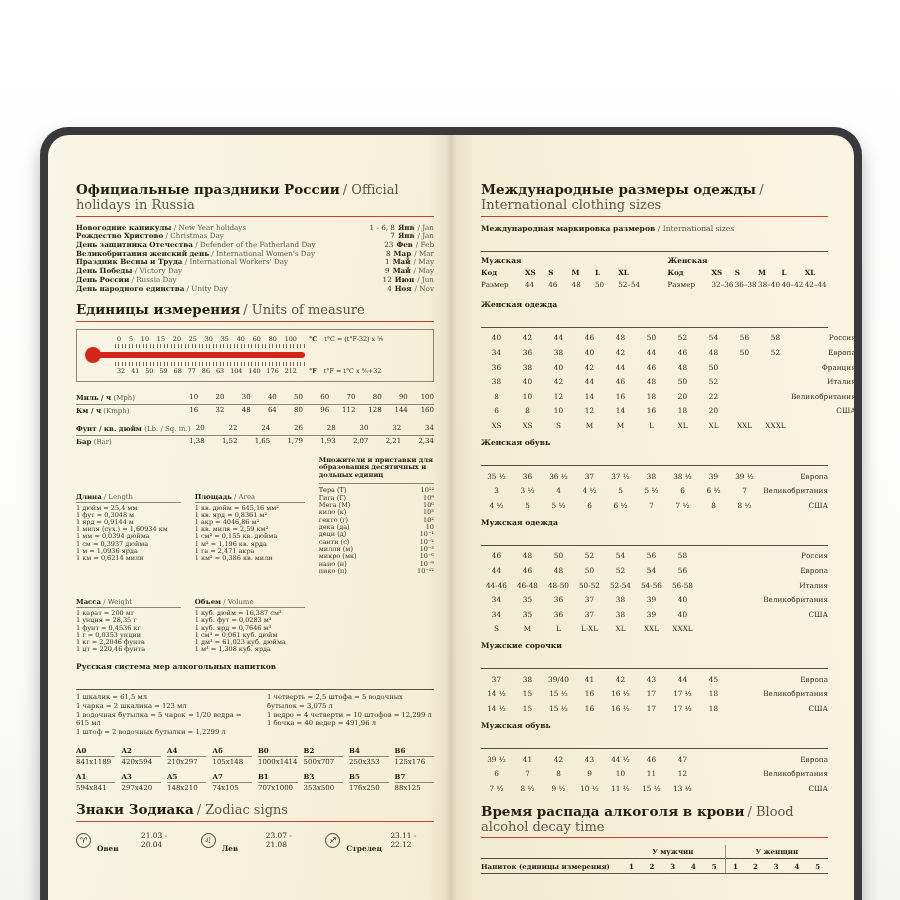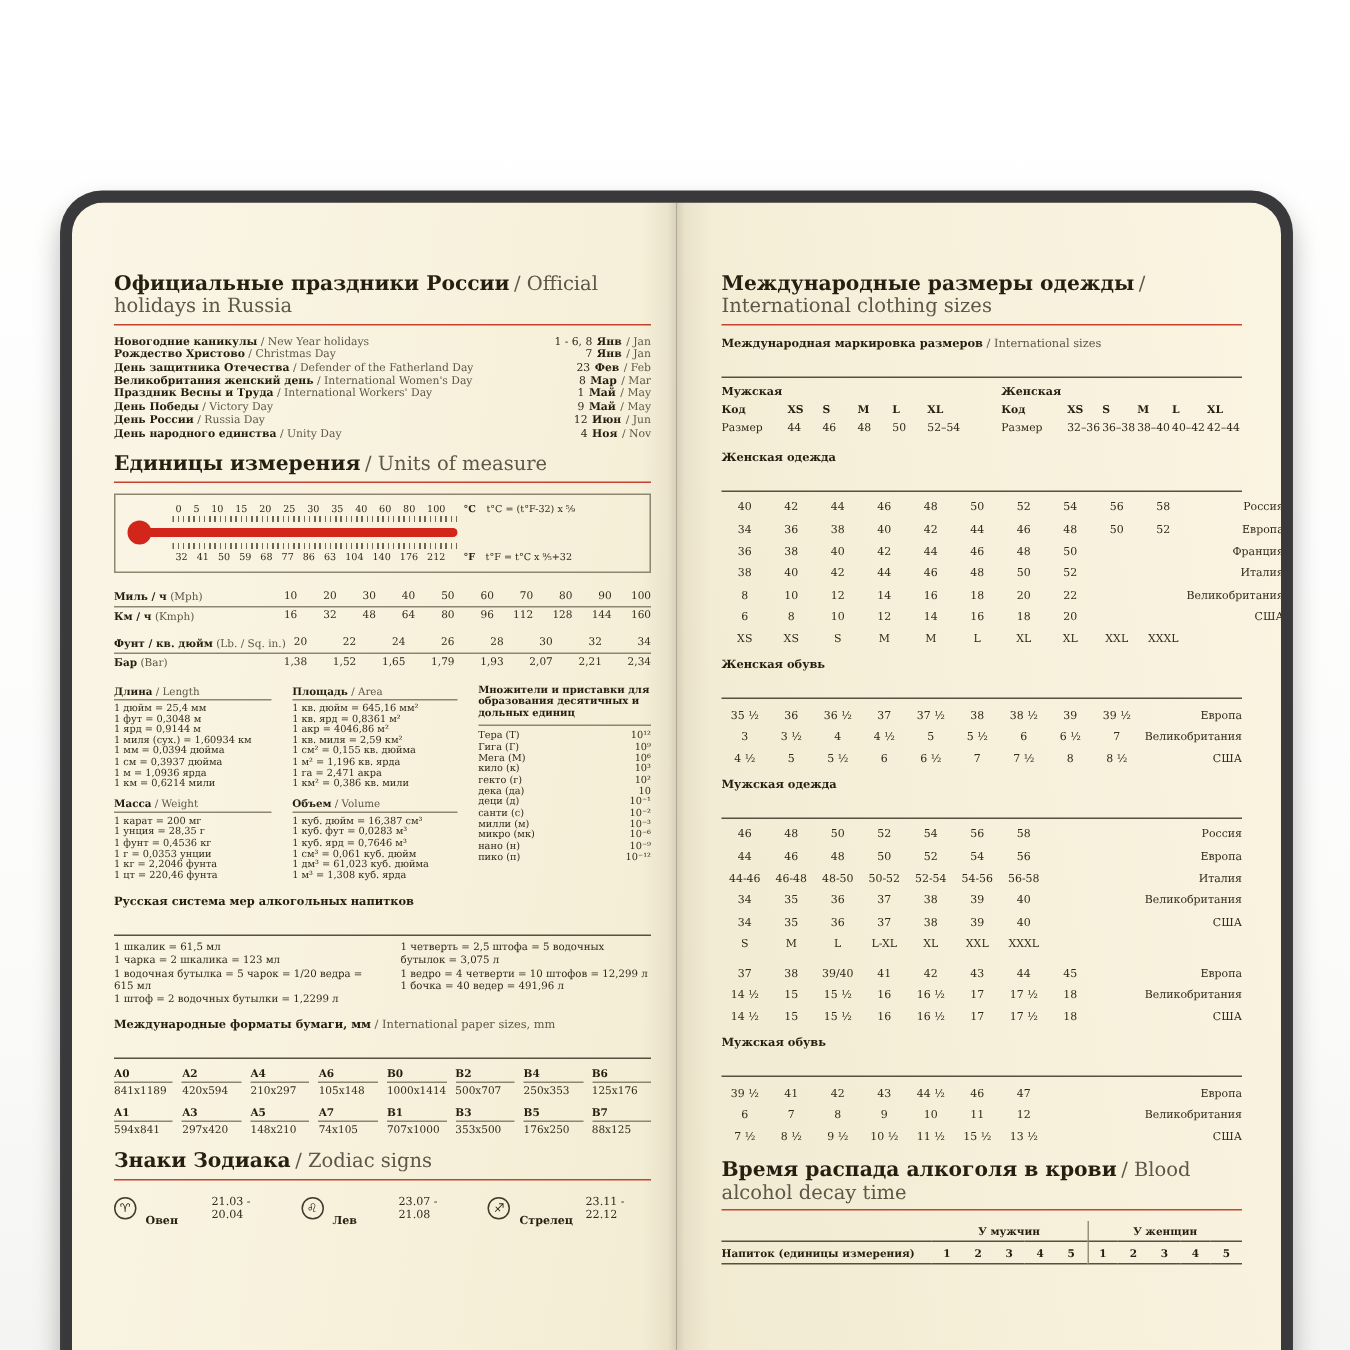--- a/index.html
+++ b/index.html
@@ -35,21 +35,21 @@
   .t-bar .bulb{position:absolute;left:0;top:-2px;width:16px;height:16px;border-radius:50%;background:#d3261b;}
   
   .pt{margin:6px 0 0 0;}
   .pt-row{display:flex;font-size:7px;line-height:11px;}
   .pt-row.line{border-bottom:1px solid #8d8772;}
   .pt-label{width:96px;white-space:nowrap;}
   .pt-vals{flex:1;display:flex;}
   .pt-vals span{flex:1;text-align:right;}
   
   .meas-grid{display:grid;grid-template-columns:1fr 1.05fr 1.1fr;column-gap:14px;margin-top:9px;}
-  .meas-h{font-size:6.9px;border-bottom:1px solid #8d8772;padding-bottom:1px;margin-bottom:2px;}
+  .meas-h{font-size:6.9px;border-bottom:1px solid #8d8772;padding-bottom:1px;margin-bottom:2px;margin-top:36px;}
   .meas-lines div{font-size:6.5px;line-height:7.2px;}
   .meas-cell{margin-bottom:6px;}
   .mult-title{font-size:6.7px;font-weight:700;color:#261e10;line-height:7.6px;margin-bottom:4px;}
   .mult-rows{border-top:1px solid #8d8772;padding-top:3px;}
   .mult-row{display:flex;justify-content:space-between;font-size:6.5px;line-height:7.35px;}
   
   .alc{margin-top:3px;}
   .alc-cols{display:grid;grid-template-columns:1fr 1fr;column-gap:24px;}
   .alc-cols div{font-size:6.8px;line-height:8.6px;}
   
@@ -396,21 +396,20 @@
                 </div>
               <div>
                   <div>1 четверть = 2,5 штофа = 5 водочных бутылок = 3,075 л</div>
                   <div>1 ведро = 4 четверти = 10 штофов = 12,299 л</div>
                   <div>1 бочка = 40 ведер = 491,96 л</div>
                 </div>
             </div>
           </div>
 
           <div class="paper">
-            <div class="sub-h"><span class="b">Международные форматы бумаги, мм</span> <span class="en">/ International paper sizes, mm</span></div>
             <div class="paper-grid">
                 <div class="pc">A0</div>
                 <div class="pc">A2</div>
                 <div class="pc">A4</div>
                 <div class="pc">A6</div>
                 <div class="pc">B0</div>
                 <div class="pc">B2</div>
                 <div class="pc">B4</div>
                 <div class="pc">B6</div>
                 <div class="pv">841x1189</div>
@@ -676,20 +675,21 @@
                   <span class="sc">M</span>
                   <span class="sc">L</span>
                   <span class="sc">L-XL</span>
                   <span class="sc">XL</span>
                   <span class="sc">XXL</span>
                   <span class="sc">XXXL</span>
                   <span class="country"></span>
                 </div>
               </div>
               <div class="size-sec">
+                <div class="sub-h b">Мужские сорочки</div>
                 <div class="size-grid" style="--cols: 8;">
                   <span class="sc">37</span>
                   <span class="sc">38</span>
                   <span class="sc">39/40</span>
                   <span class="sc">41</span>
                   <span class="sc">42</span>
                   <span class="sc">43</span>
                   <span class="sc">44</span>
                   <span class="sc">45</span>
                   <span class="country">Европа</span>

